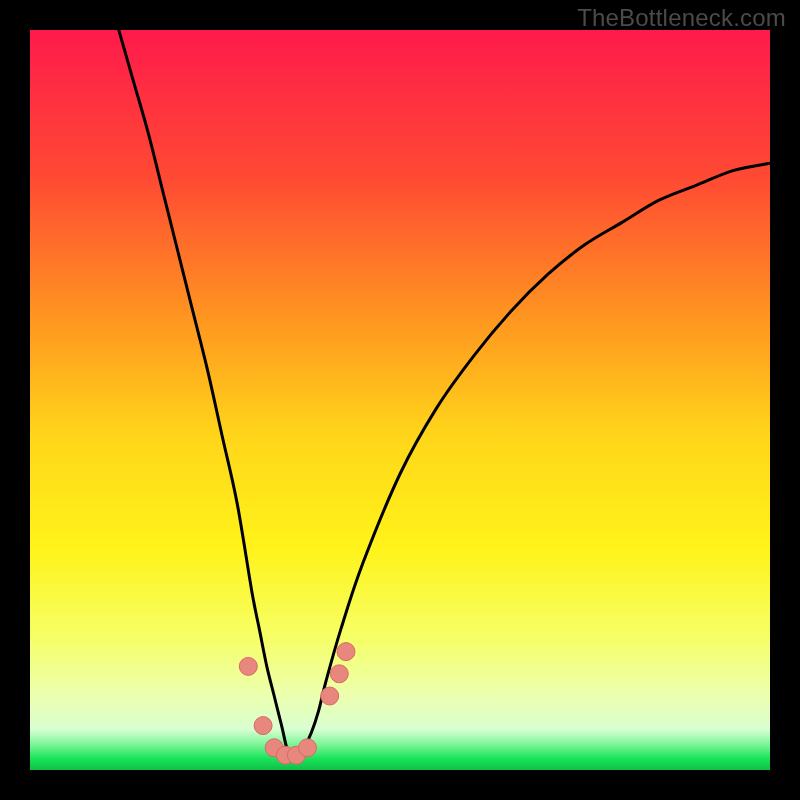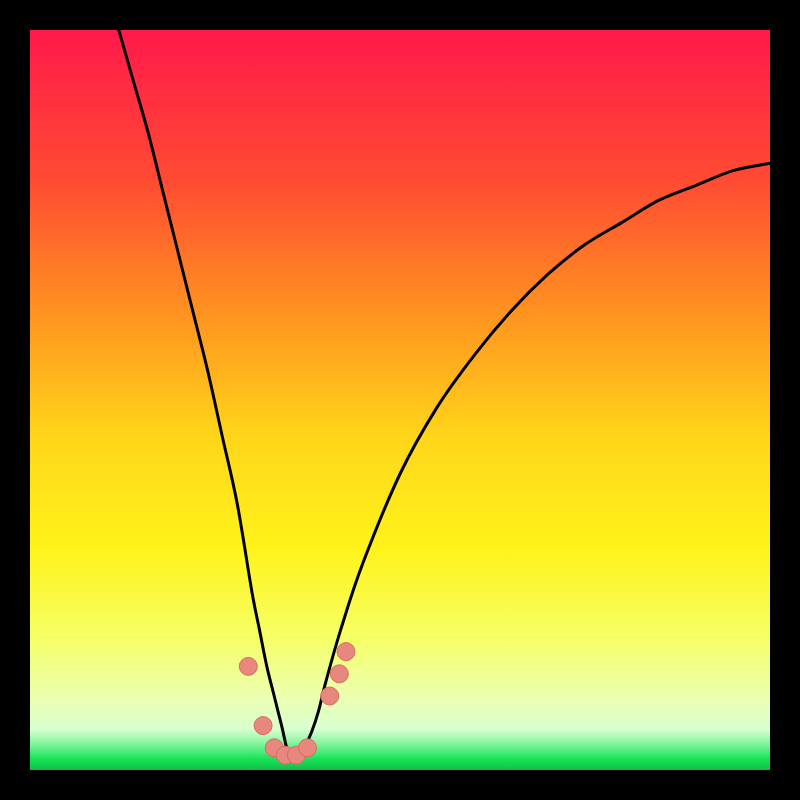--- a/index.html
+++ b/index.html
@@ -42,20 +42,21 @@
   svg.curve-layer {
     position: absolute;
     inset: 0;
   }
 </style>
 </head>
 <body>
 
 <div class="frame">
 
+  <div class="watermark">TheBottleneck.com</div>
 
   <div class="plot-area">
 
     <svg class="gradient-bg" viewBox="0 0 740 740" preserveAspectRatio="none">
       <defs>
         <linearGradient id="bg-grad" x1="0" y1="0" x2="0" y2="1">
             <stop offset="0%" stop-color="#ff1a4b"></stop>
             <stop offset="20%" stop-color="#ff4a33"></stop>
             <stop offset="40%" stop-color="#ff9a1f"></stop>
             <stop offset="55.00000000000001%" stop-color="#ffd61a"></stop>

